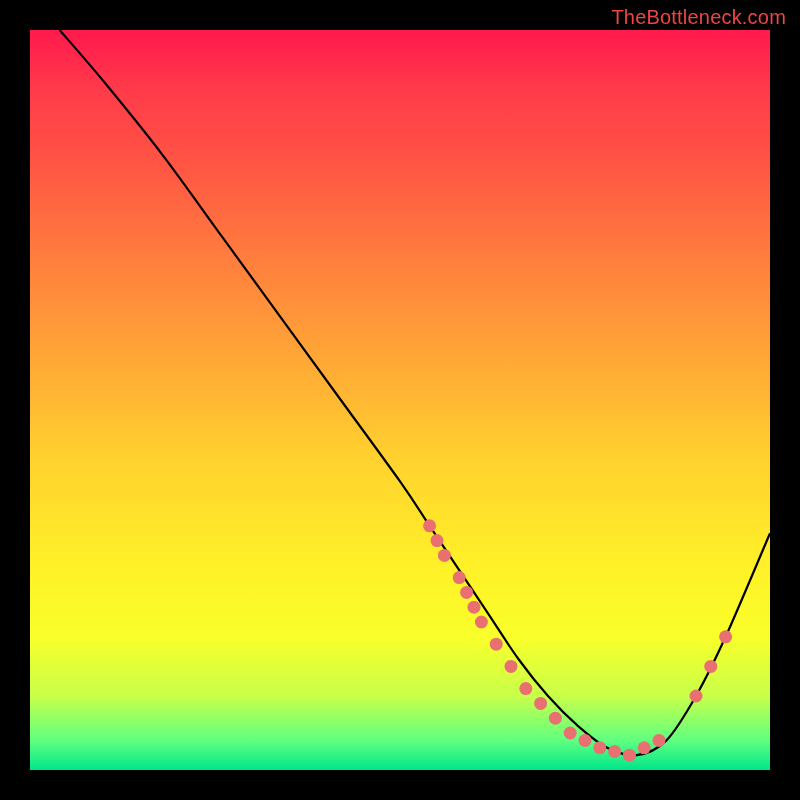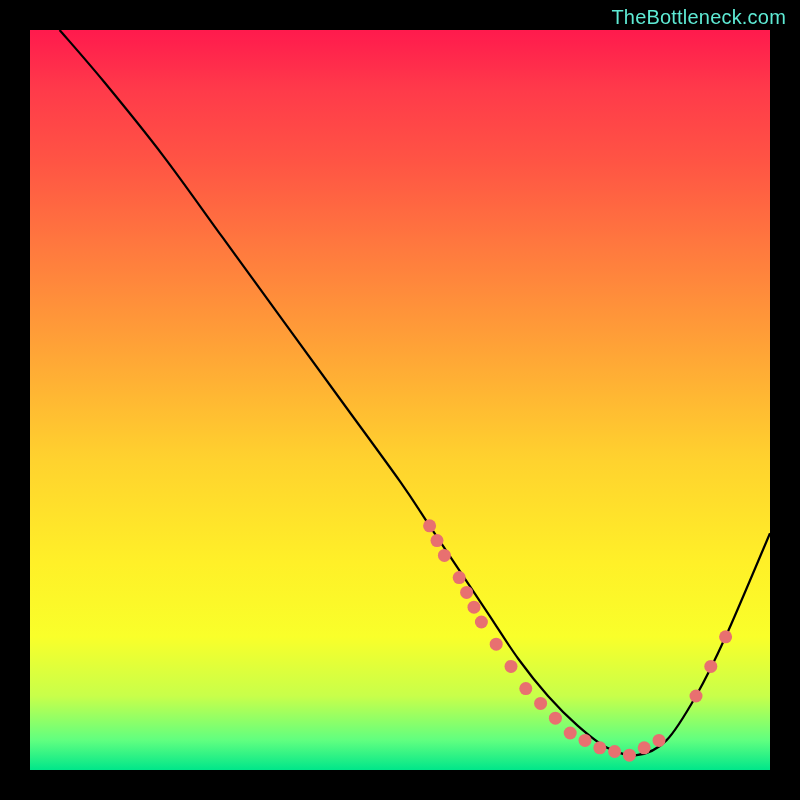--- a/index.html
+++ b/index.html
@@ -28,21 +28,21 @@
       #f9ff2a 82%,
       #c8ff4a 90%,
       #60ff80 96%,
       #00e68a 100%
     );
   }
   .watermark {
     position: absolute;
     top: 6px;
     right: 14px;
-    color: #5eead4;
+    color: #ef4444;
     font-size: 20px;
     font-weight: 500;
     letter-spacing: 0.2px;
     user-select: none;
   }
   svg.curve {
     position: absolute;
     left: 0;
     top: 0;
     width: 740px;

